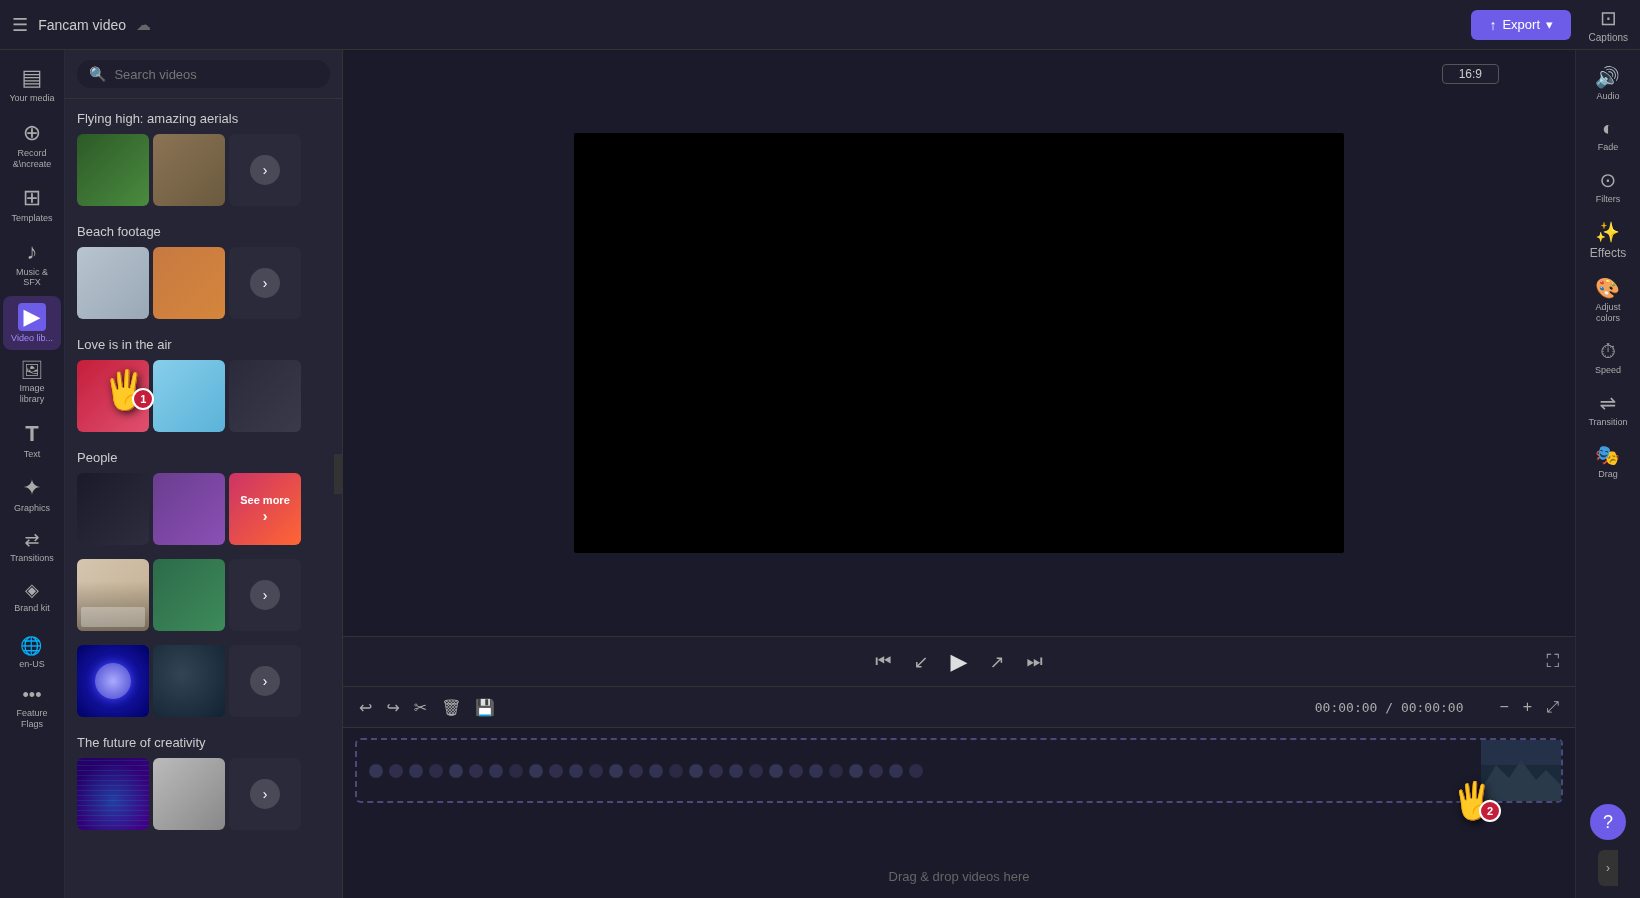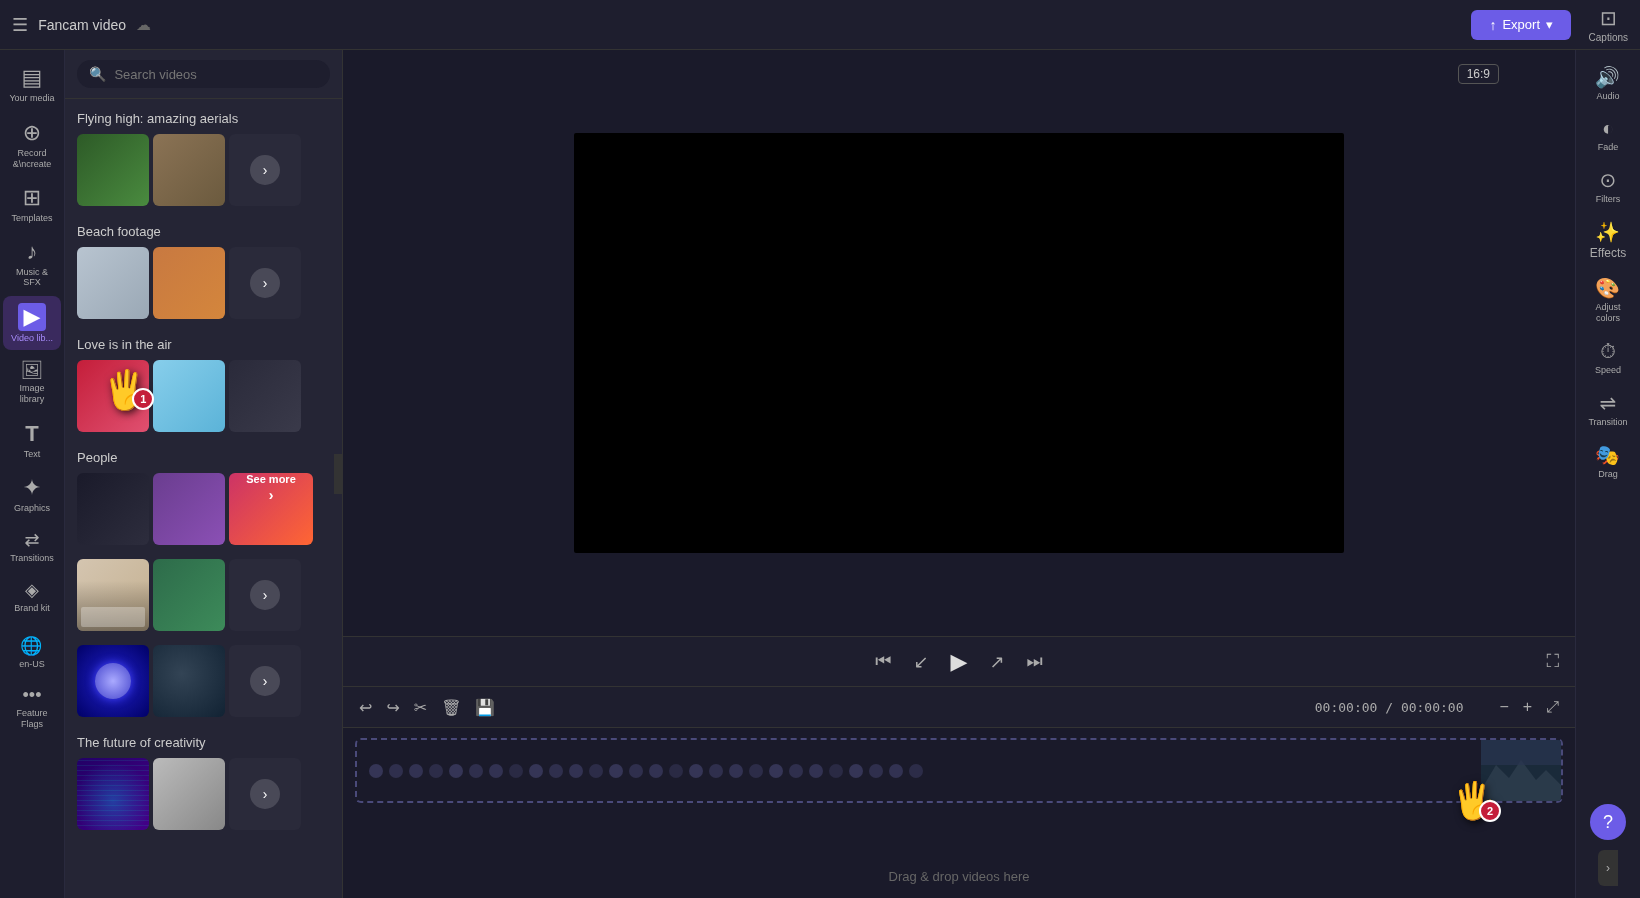--- a/index.html
+++ b/index.html
@@ -118,21 +118,21 @@
           <div style="width:72px; height:72px; border-radius:6px; background:linear-gradient(135deg,#87ceeb,#5bb3d8); flex-shrink:0; cursor:pointer;"></div>
           <div style="width:72px; height:72px; border-radius:6px; background:linear-gradient(135deg,#2a2a3a,#3a3a4a); flex-shrink:0; cursor:pointer;"></div>
         </div>
       </div>
 
       <div style="margin-bottom:14px;">
         <div style="font-size:13px; color:#ccc; padding:4px 12px 8px; font-weight:500;">People</div>
         <div style="display:flex; gap:4px; padding:0 12px;">
           <div style="width:72px; height:72px; border-radius:6px; background:linear-gradient(135deg,#1a1a2a,#2d2d3d); flex-shrink:0; cursor:pointer;"></div>
           <div style="width:72px; height:72px; border-radius:6px; background:linear-gradient(135deg,#6a3d8f,#8b50b5); flex-shrink:0; cursor:pointer;"></div>
-          <div style="width:84px; height:72px; border-radius:6px; background:linear-gradient(135deg,#cc3366,#ff6633); display:flex; flex-direction:column; align-items:center; justify-content:flex-start; cursor:pointer; flex-shrink:0; color:#fff; font-size:11px; font-weight:bold; gap:2px;">
+          <div style="width:72px; height:72px; border-radius:6px; background:linear-gradient(135deg,#cc3366,#ff6633); display:flex; flex-direction:column; align-items:center; justify-content:center; cursor:pointer; flex-shrink:0; color:#fff; font-size:11px; font-weight:bold; gap:2px;">
             <span>See more</span>
             <span style="font-size:14px;">›</span>
           </div>
         </div>
       </div>
 
       <div style="margin-bottom:14px;">
         <div style="display:flex; gap:4px; padding:0 12px;">
           <div style="width:72px; height:72px; border-radius:6px; background:linear-gradient(135deg,#d4c5b0,#c4b090); flex-shrink:0; cursor:pointer; overflow:hidden; position:relative;">
             <div style="position:absolute; inset:0; background:linear-gradient(to bottom, transparent 30%, rgba(0,0,0,0.4)); display:flex; align-items:flex-end; padding:4px;">
@@ -181,21 +181,21 @@
         <span style="font-size:38px; filter:drop-shadow(2px 2px 4px rgba(0,0,0,0.8));">🖐</span>
         <div style="position:absolute; bottom:2px; right:-4px; width:22px; height:22px; border-radius:50%; background:#c41e3a; color:#fff; font-size:11px; font-weight:bold; display:flex; align-items:center; justify-content:center; border:2px solid #fff;">1</div>
       </div>
     </div>
   </div>
 
   <div style="flex:1; display:flex; flex-direction:column; overflow:hidden; position:relative;">
 
     <div style="flex:1; display:flex; align-items:center; justify-content:center; background:#1a1a2a; position:relative; min-height:0;">
       <div style="width:770px; height:420px; background:#000; border-radius:2px;"></div>
-      <div style="position:absolute; top:14px; right:76px; background:rgba(30,30,46,0.9); border:1px solid #555; border-radius:4px; padding:2px 8px; font-size:12px; color:#ccc;">16:9</div>
+      <div style="position:absolute; top:14px; right:76px; background:rgba(30,30,46,0.9); border:1px solid #555; border-radius:4px; padding:2px 16px; font-size:12px; color:#ccc;">16:9</div>
     </div>
 
     <div style="height:50px; background:#1e1e2e; display:flex; align-items:center; justify-content:center; gap:22px; border-top:1px solid #333; flex-shrink:0; position:relative;">
       <button style="color:#aaa; font-size:18px; cursor:pointer; background:none; border:none;">⏮</button>
       <button style="color:#aaa; font-size:18px; cursor:pointer; background:none; border:none;">↙</button>
       <button style="color:#ddd; font-size:22px; cursor:pointer; background:none; border:none;">▶</button>
       <button style="color:#aaa; font-size:18px; cursor:pointer; background:none; border:none;">↗</button>
       <button style="color:#aaa; font-size:18px; cursor:pointer; background:none; border:none;">⏭</button>
       <button style="position:absolute; right:16px; color:#aaa; font-size:18px; cursor:pointer; background:none; border:none;">⛶</button>
     </div>

